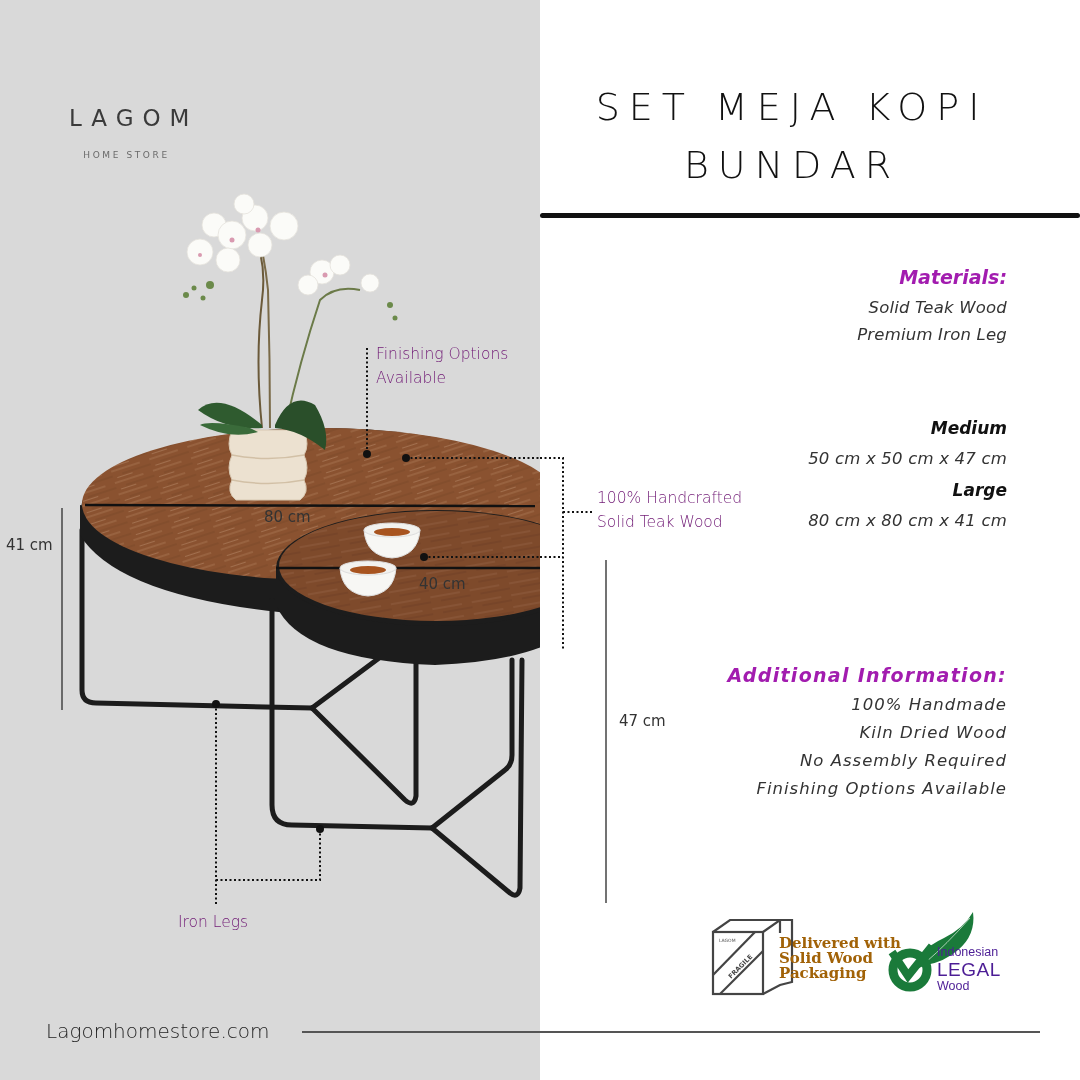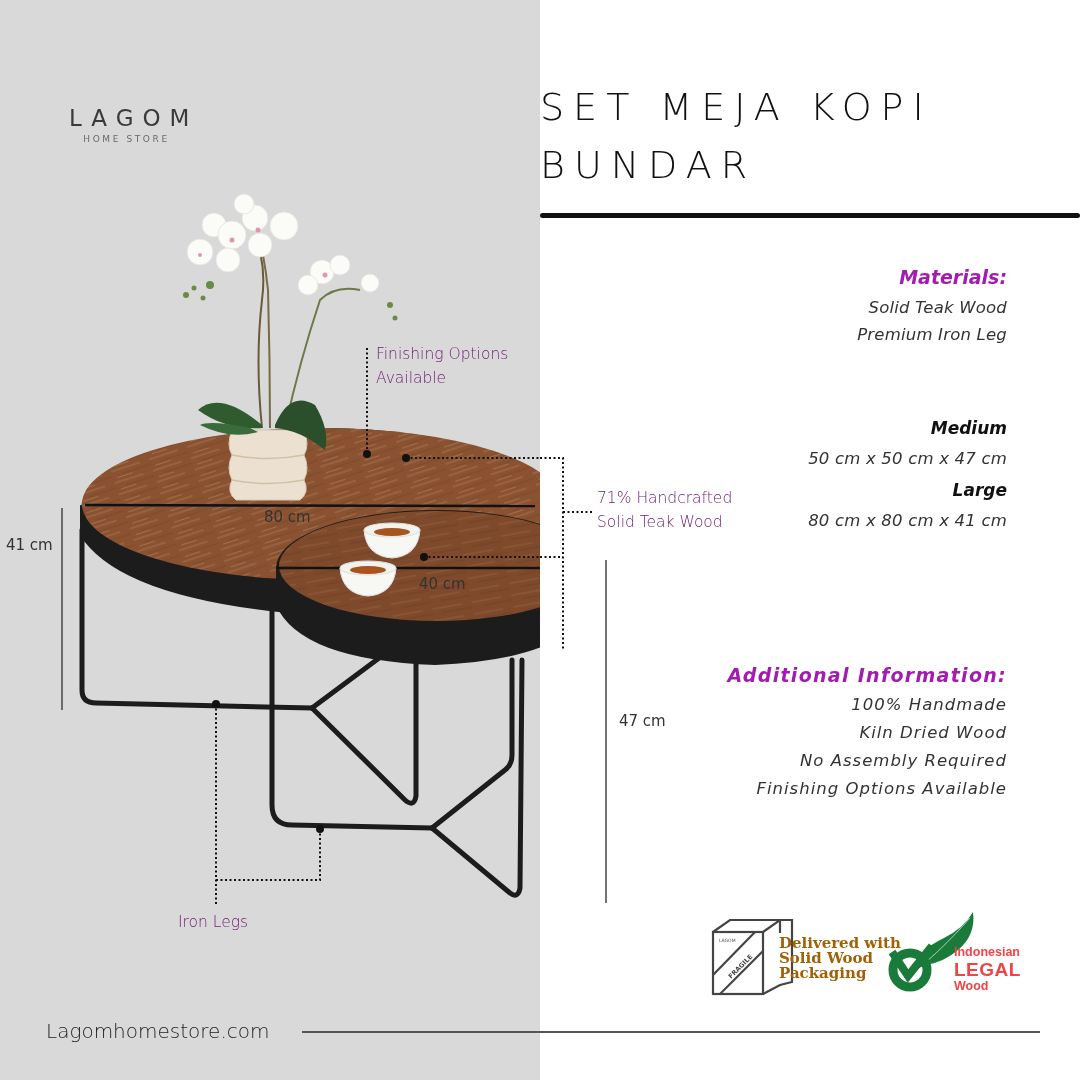--- a/index.html
+++ b/index.html
@@ -3,42 +3,42 @@
 <meta charset="utf-8">
 <style>
   * { margin: 0; padding: 0; box-sizing: border-box; }
   html, body { width: 1080px; height: 1080px; overflow: hidden; background: #ffffff; }
   body { position: relative; font-family: "DejaVu Sans", sans-serif; color: #111; }
 
   .left-panel { position: absolute; left: 0; top: 0; width: 540px; height: 1080px; background: #d9d9d9; }
 
   .logo { position: absolute; left: 60px; top: 104px; width: 130px; text-align: center; }
   .logo-main { font-family: "DejaVu Sans", sans-serif; font-size: 23px; letter-spacing: 9px; color: #3a3a3a; font-weight: 400; padding-left: 9px; line-height: 28px; }
-  .logo-sub { font-family: "DejaVu Sans", sans-serif; font-size: 9px; letter-spacing: 2.6px; color: #6a6a6a; margin-top: 2px; padding-left: 3px; }
-
-  .title { position: absolute; left: 540px; top: 78px; width: 504px; font-family: "DejaVu Sans", sans-serif; font-weight: 300; font-size: 38px; letter-spacing: 9px; line-height: 58px; color: #111; }
+  .logo-sub { font-family: "DejaVu Sans", sans-serif; font-size: 9px; letter-spacing: 2.6px; color: #6a6a6a; margin-top: 18px; padding-left: 3px; }
+
+  .title { position: absolute; left: 540px; top: 78px; width: 504px; text-align: center; font-family: "DejaVu Sans", sans-serif; font-weight: 300; font-size: 38px; letter-spacing: 9px; line-height: 58px; color: #111; }
   .title-rule { position: absolute; left: 540px; top: 213px; width: 540px; height: 5px; background: #111; border-radius: 3px; }
 
   .specs { position: absolute; right: 73px; width: 360px; text-align: right; font-family: "DejaVu Sans", sans-serif; }
   .spec-heading { font-weight: 700; font-style: italic; font-size: 19px; color: #a21caf; line-height: 28px; }
   .spec-sub { font-weight: 700; font-style: italic; font-size: 17px; color: #111; line-height: 30px; }
   .spec-line { font-style: italic; font-size: 16.5px; color: #333; font-weight: 300; line-height: 27px; letter-spacing: 0.2px; }
   .spec-line.wide { letter-spacing: 1px; line-height: 28px; }
   .spec-heading.wide { letter-spacing: 1.3px; }
 
   .callout { position: absolute; font-family: "DejaVu Sans", sans-serif; font-size: 15.5px; color: #701a75; line-height: 24px; font-weight: 300; }
   .measure { position: absolute; font-family: "DejaVu Sans", sans-serif; font-size: 15px; color: #333; }
 
   .footer-url { position: absolute; left: 46px; top: 1019px; font-family: "DejaVu Sans", sans-serif; font-size: 20px; color: #222; font-weight: 300; }
   .footer-rule { position: absolute; left: 302px; top: 1031px; width: 738px; height: 1.5px; background: #555; }
 
   .badge-box { position: absolute; left: 710px; top: 915px; width: 160px; height: 85px; }
   .badge-text { position: absolute; left: 779px; top: 936px; font-family: "DejaVu Serif", serif; font-weight: 700; font-size: 15px; line-height: 15px; color: #a16207; }
   .badge-legal { position: absolute; left: 886px; top: 910px; width: 130px; height: 90px; }
-  .legal-text { position: absolute; left: 937px; top: 946px; font-family: "Liberation Sans", sans-serif; font-weight: 700; color: #ef4444; line-height: 1; margin-left: 17px; }
+  .legal-text { position: absolute; left: 937px; top: 946px; font-family: "Liberation Sans", sans-serif; font-weight: 400; color: #4c1d95; line-height: 1; }
   .legal-text .l1 { font-size: 12.5px; display: block; }
   .legal-text .l2 { font-size: 19px; display: block; margin-top: 1px; letter-spacing: 0.5px; }
   .legal-text .l3 { font-size: 12.5px; display: block; margin-top: 1px; }
 
   svg { display: block; }
 </style>
 </head>
 <body>
 
 <div class="left-panel"></div>
@@ -176,21 +176,21 @@
 <div class="measure" style="left:264px;top:508px;">80 cm</div>
 <div class="measure" style="left:419px;top:575px;">40 cm</div>
 <div class="measure" style="left:6px;top:536px;text-align:right;">41 cm</div>
 <div class="measure" style="left:619px;top:712px;">47 cm</div>
 
 <div class="callout" style="left:376px;top:342px;">
   <div>Finishing Options</div>
   <div>Available</div>
 </div>
 <div class="callout" style="left:597px;top:486px;">
-  <div>71% Handcrafted</div>
+  <div>100% Handcrafted</div>
   <div>Solid Teak Wood</div>
 </div>
 <div class="callout" style="left:178px;top:910px;">Iron Legs</div>
 
 <div class="title">
   <div>SET MEJA KOPI</div>
   <div>BUNDAR</div>
 </div>
 <div class="title-rule"></div>
 

